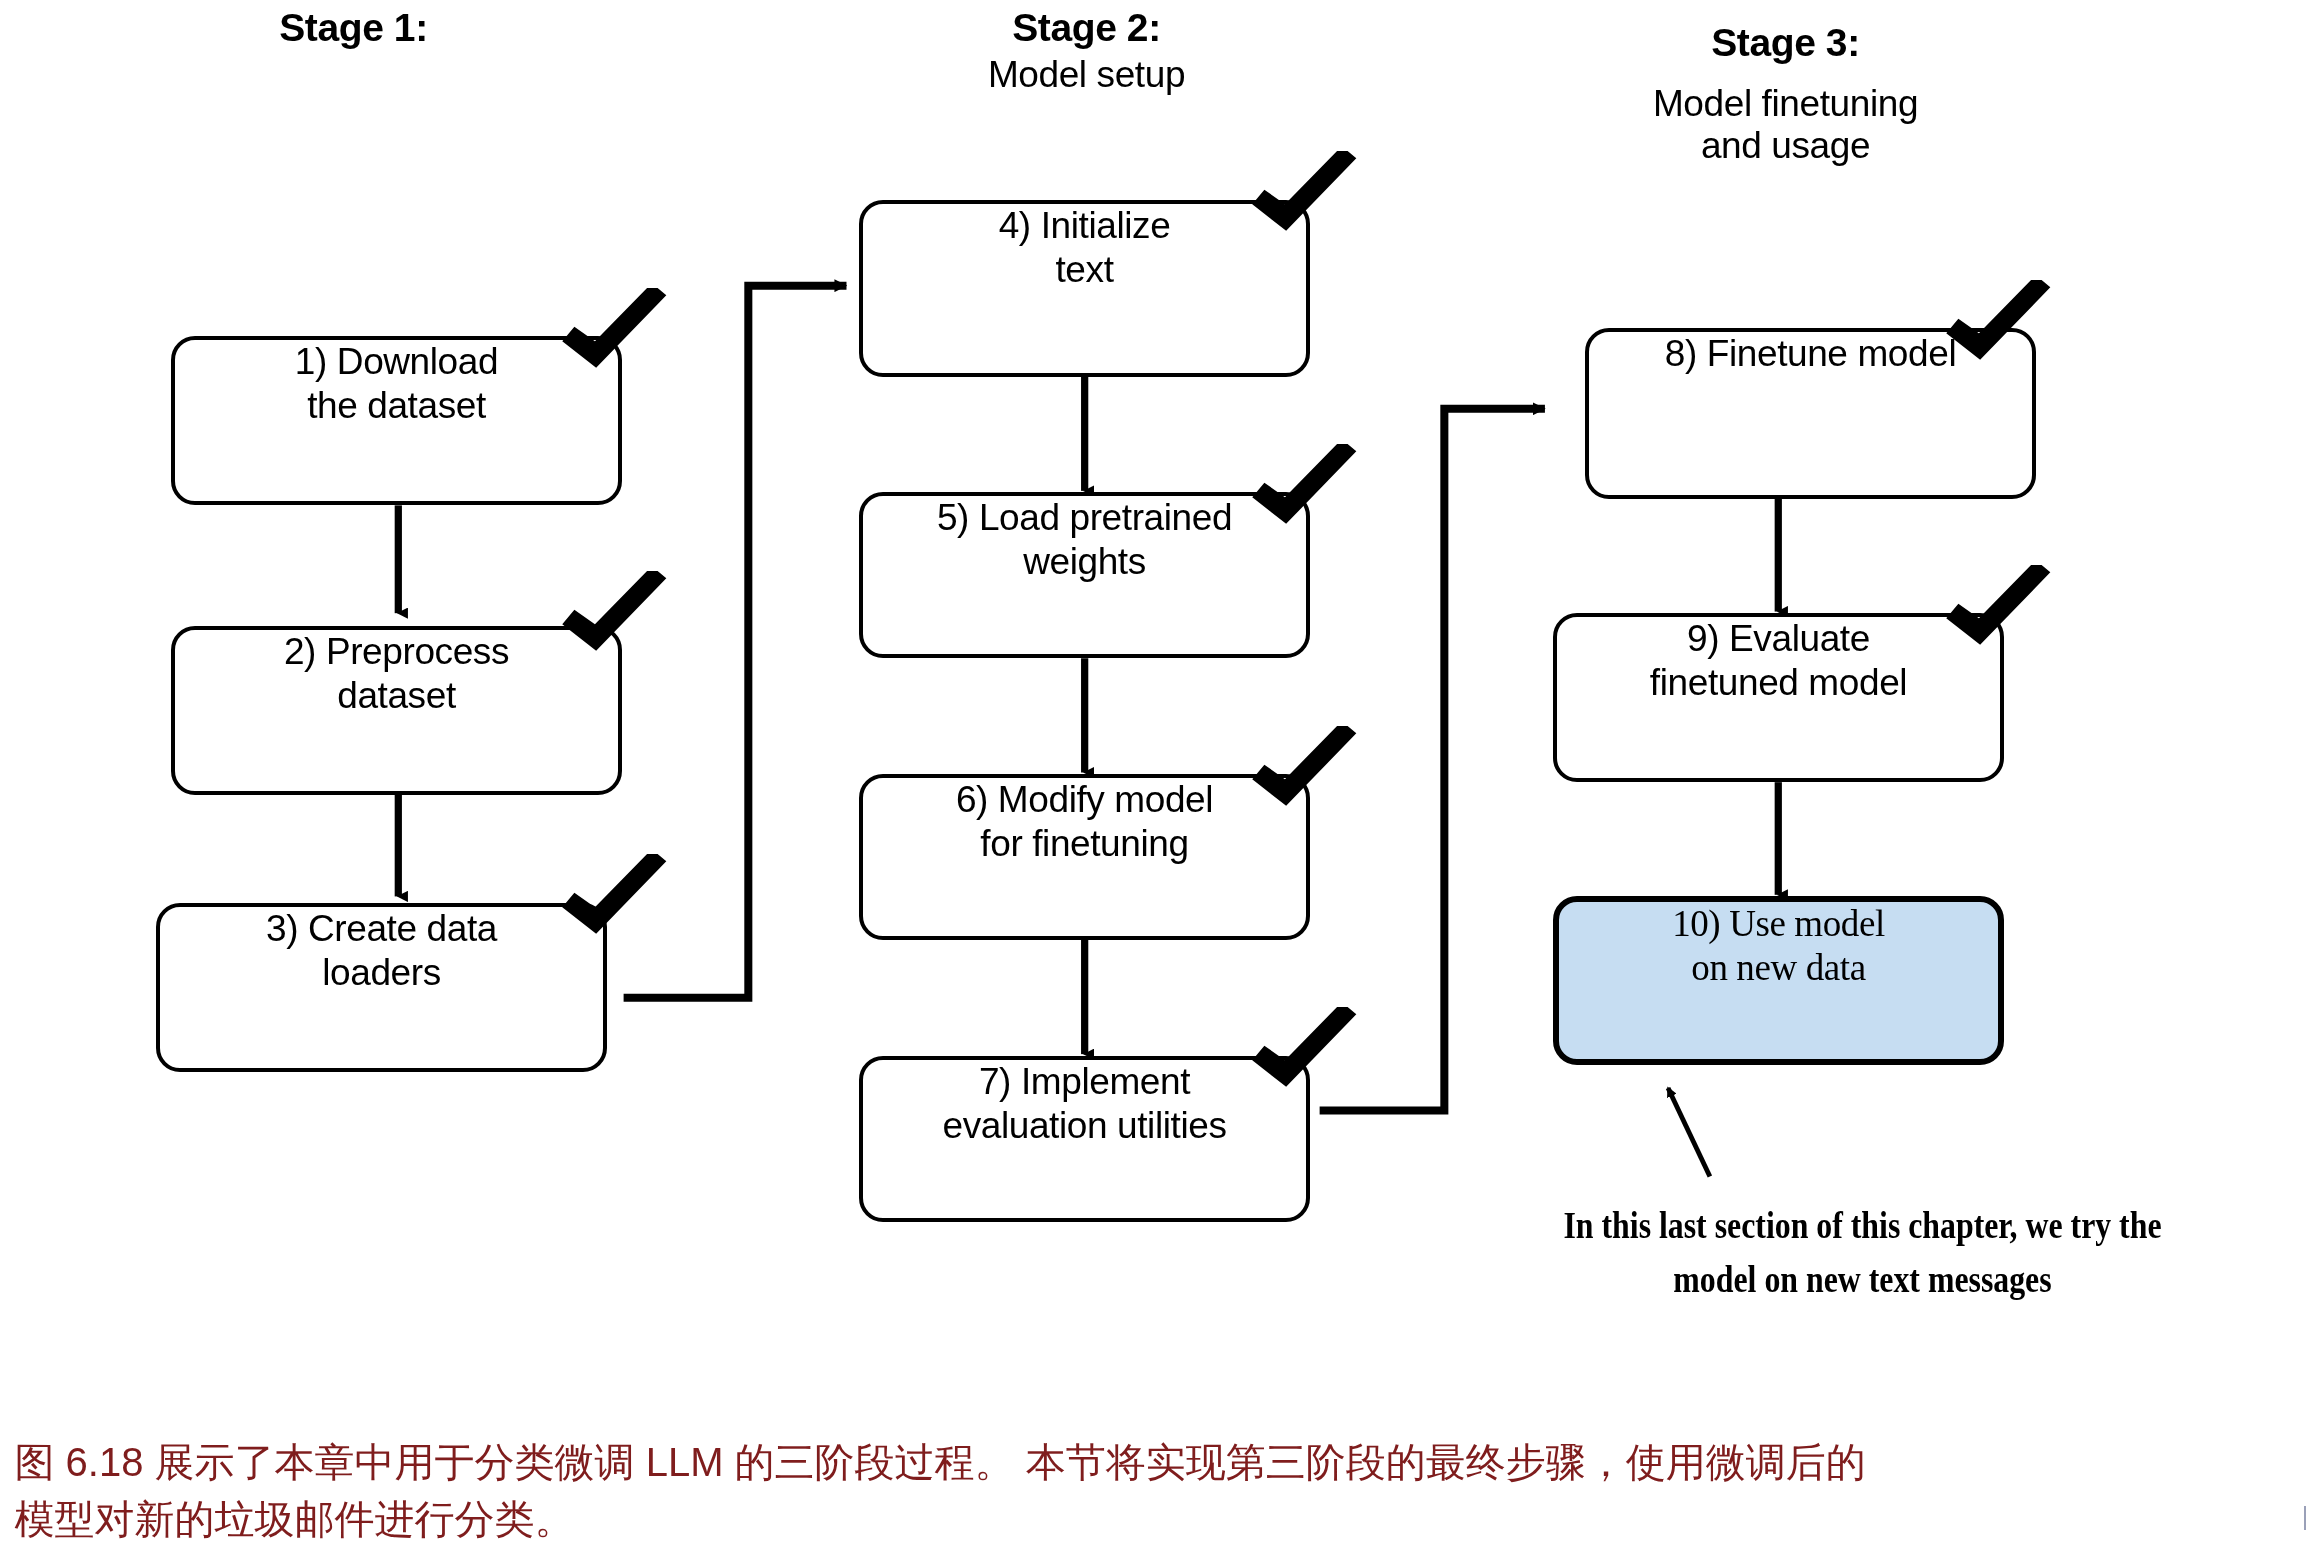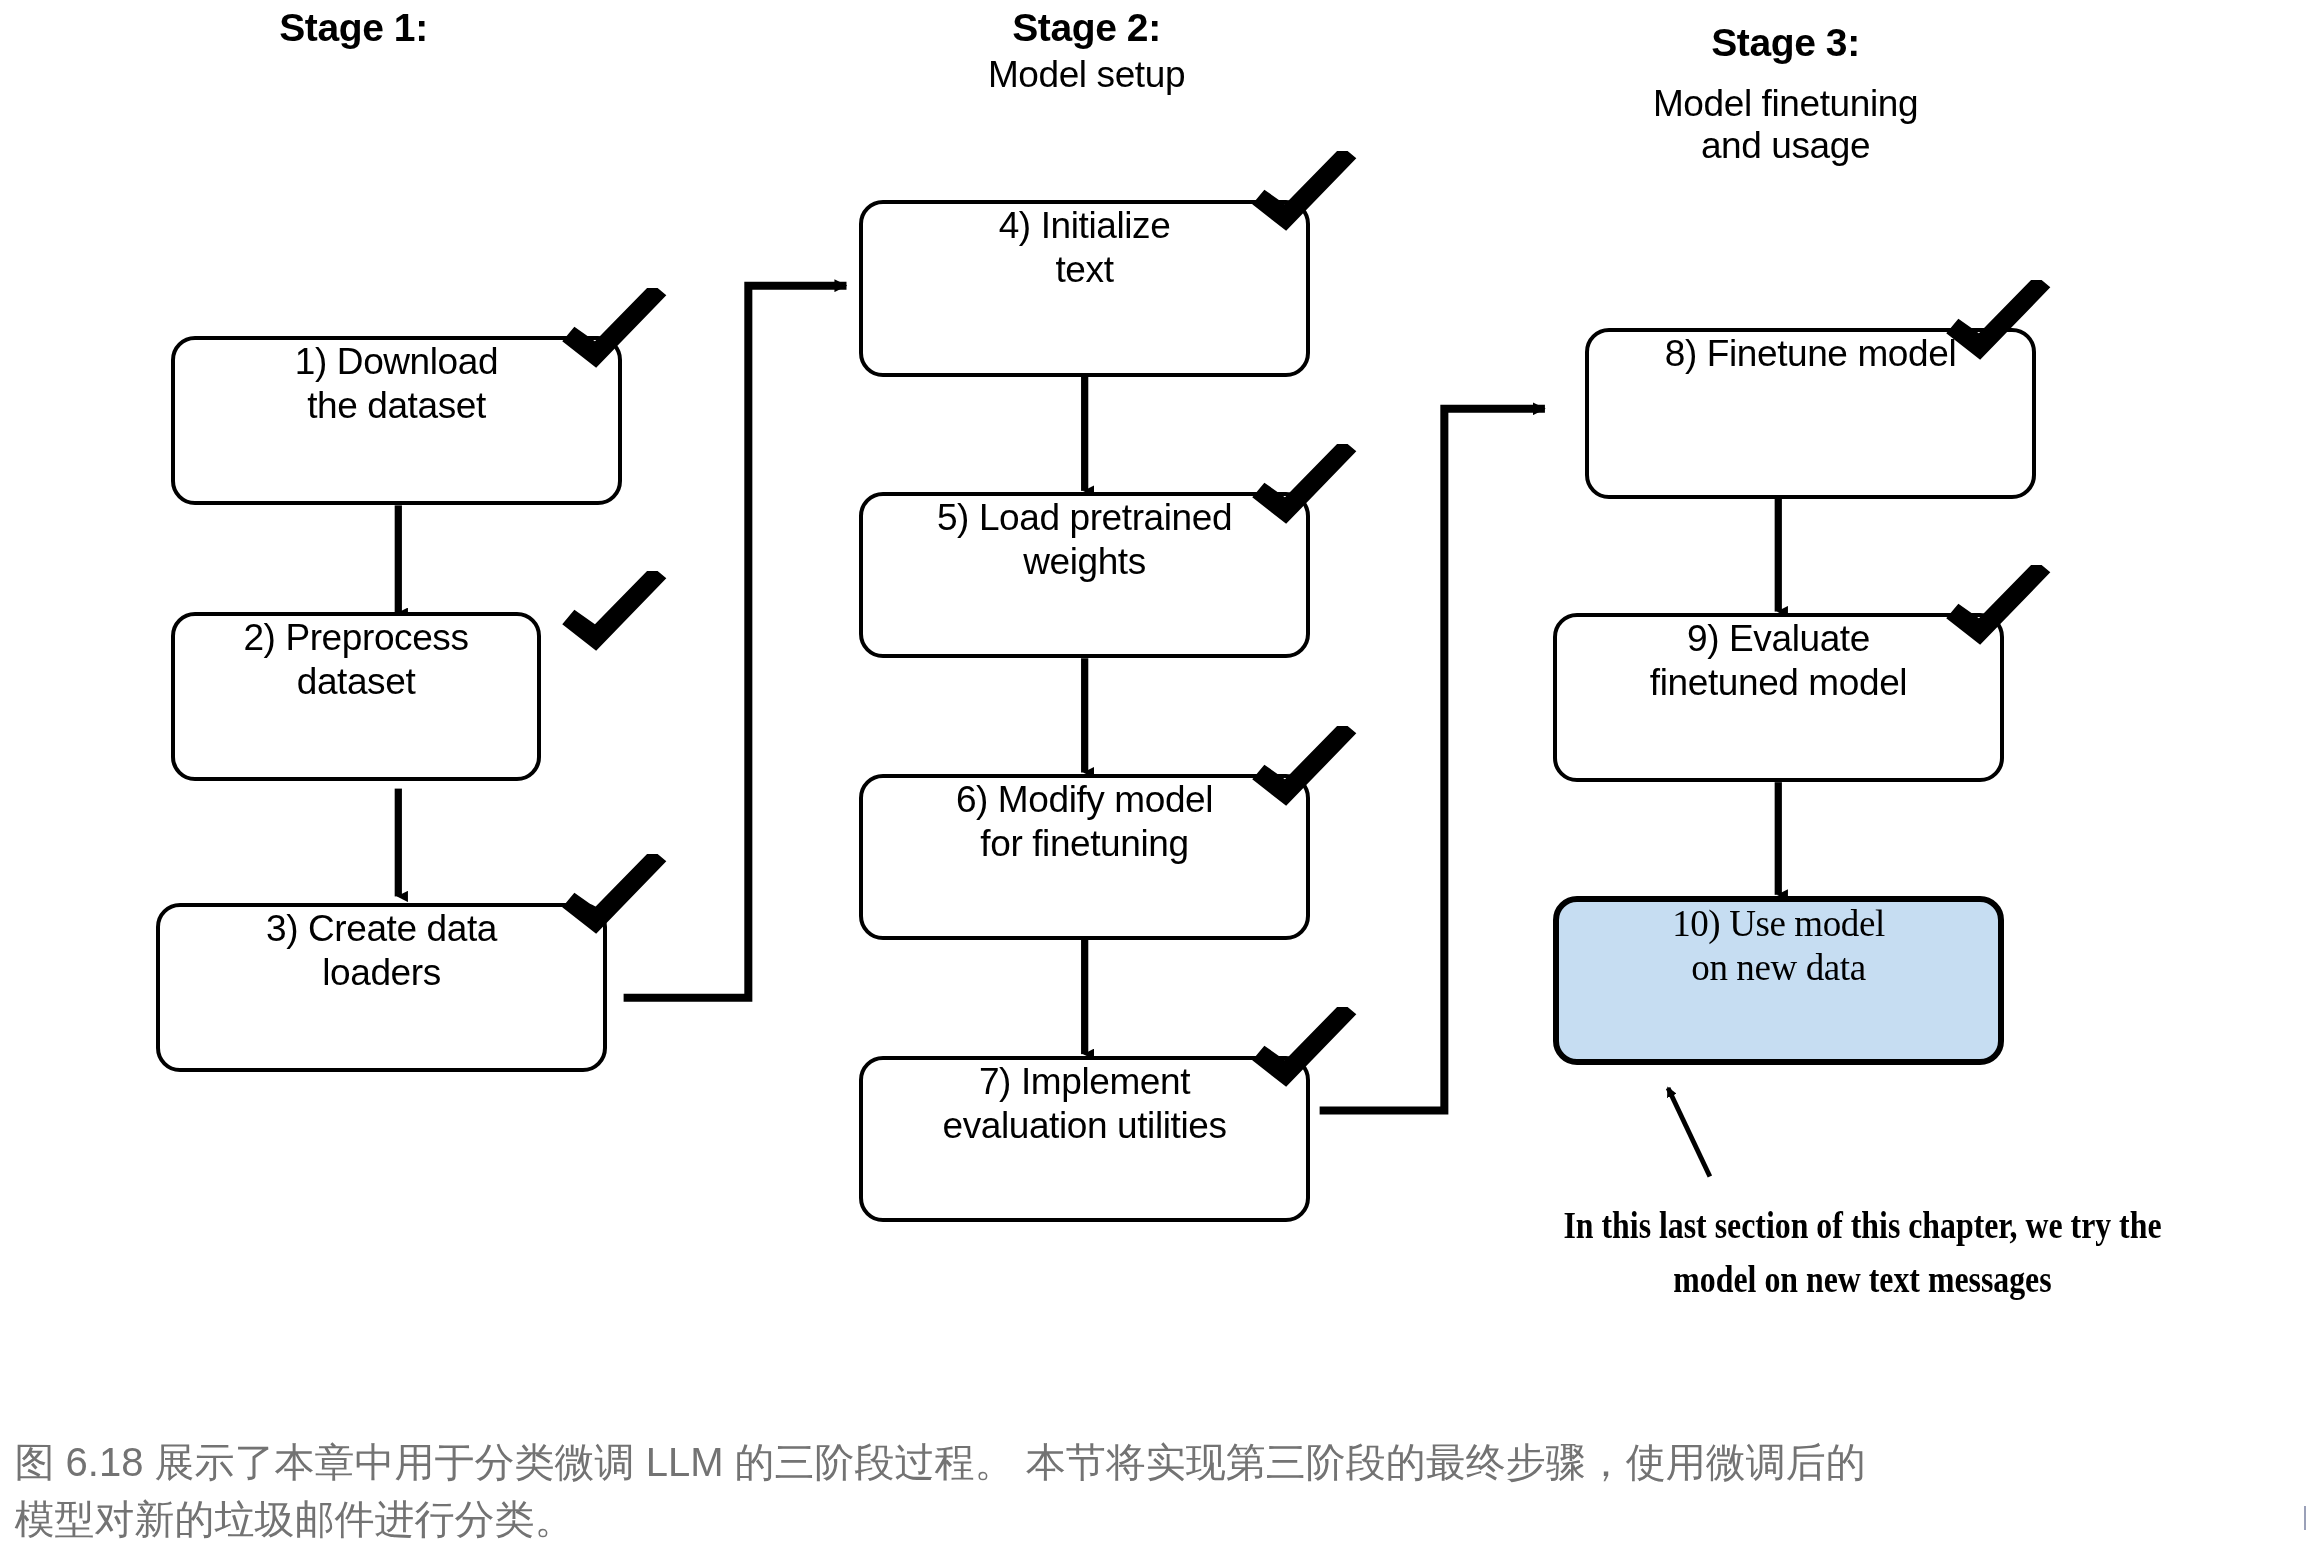--- a/index.html
+++ b/index.html
@@ -93,21 +93,21 @@
   }
 
   
   #caption {
     position: absolute;
     left: 14.5px;
     top: 1434px;
     width: 2293px;
     font-size: 40px;
     line-height: 1.42;
-    color: #737373;
+    color: #7f1d1d;
     letter-spacing: 0px;
     text-align: left;
   }
   #caption .ln { display: block; white-space: nowrap; }
   #edge-tick {
     position: absolute;
     right: 13px;
     top: 1506px;
     width: 2.4px;
     height: 24px;
@@ -163,21 +163,21 @@
       <span class="sub">Model finetuning
 and usage</span>
     </div>
 
     <div class="node" style="left:171px; top:336px; width:451px; height:169px;">
       <span>
         <span>1) Download</span><br>
         <span>the dataset</span>
       </span>
     </div>
-    <div class="node" style="left:171px; top:612px; width:370px; height:169px;">
+    <div class="node" style="left:171px; top:626px; width:451px; height:169px;">
       <span>
         <span>2) Preprocess</span><br>
         <span>dataset</span>
       </span>
     </div>
     <div class="node" style="left:156px; top:903px; width:451px; height:169px;">
       <span>
         <span>3) Create data</span><br>
         <span>loaders</span>
       </span>

